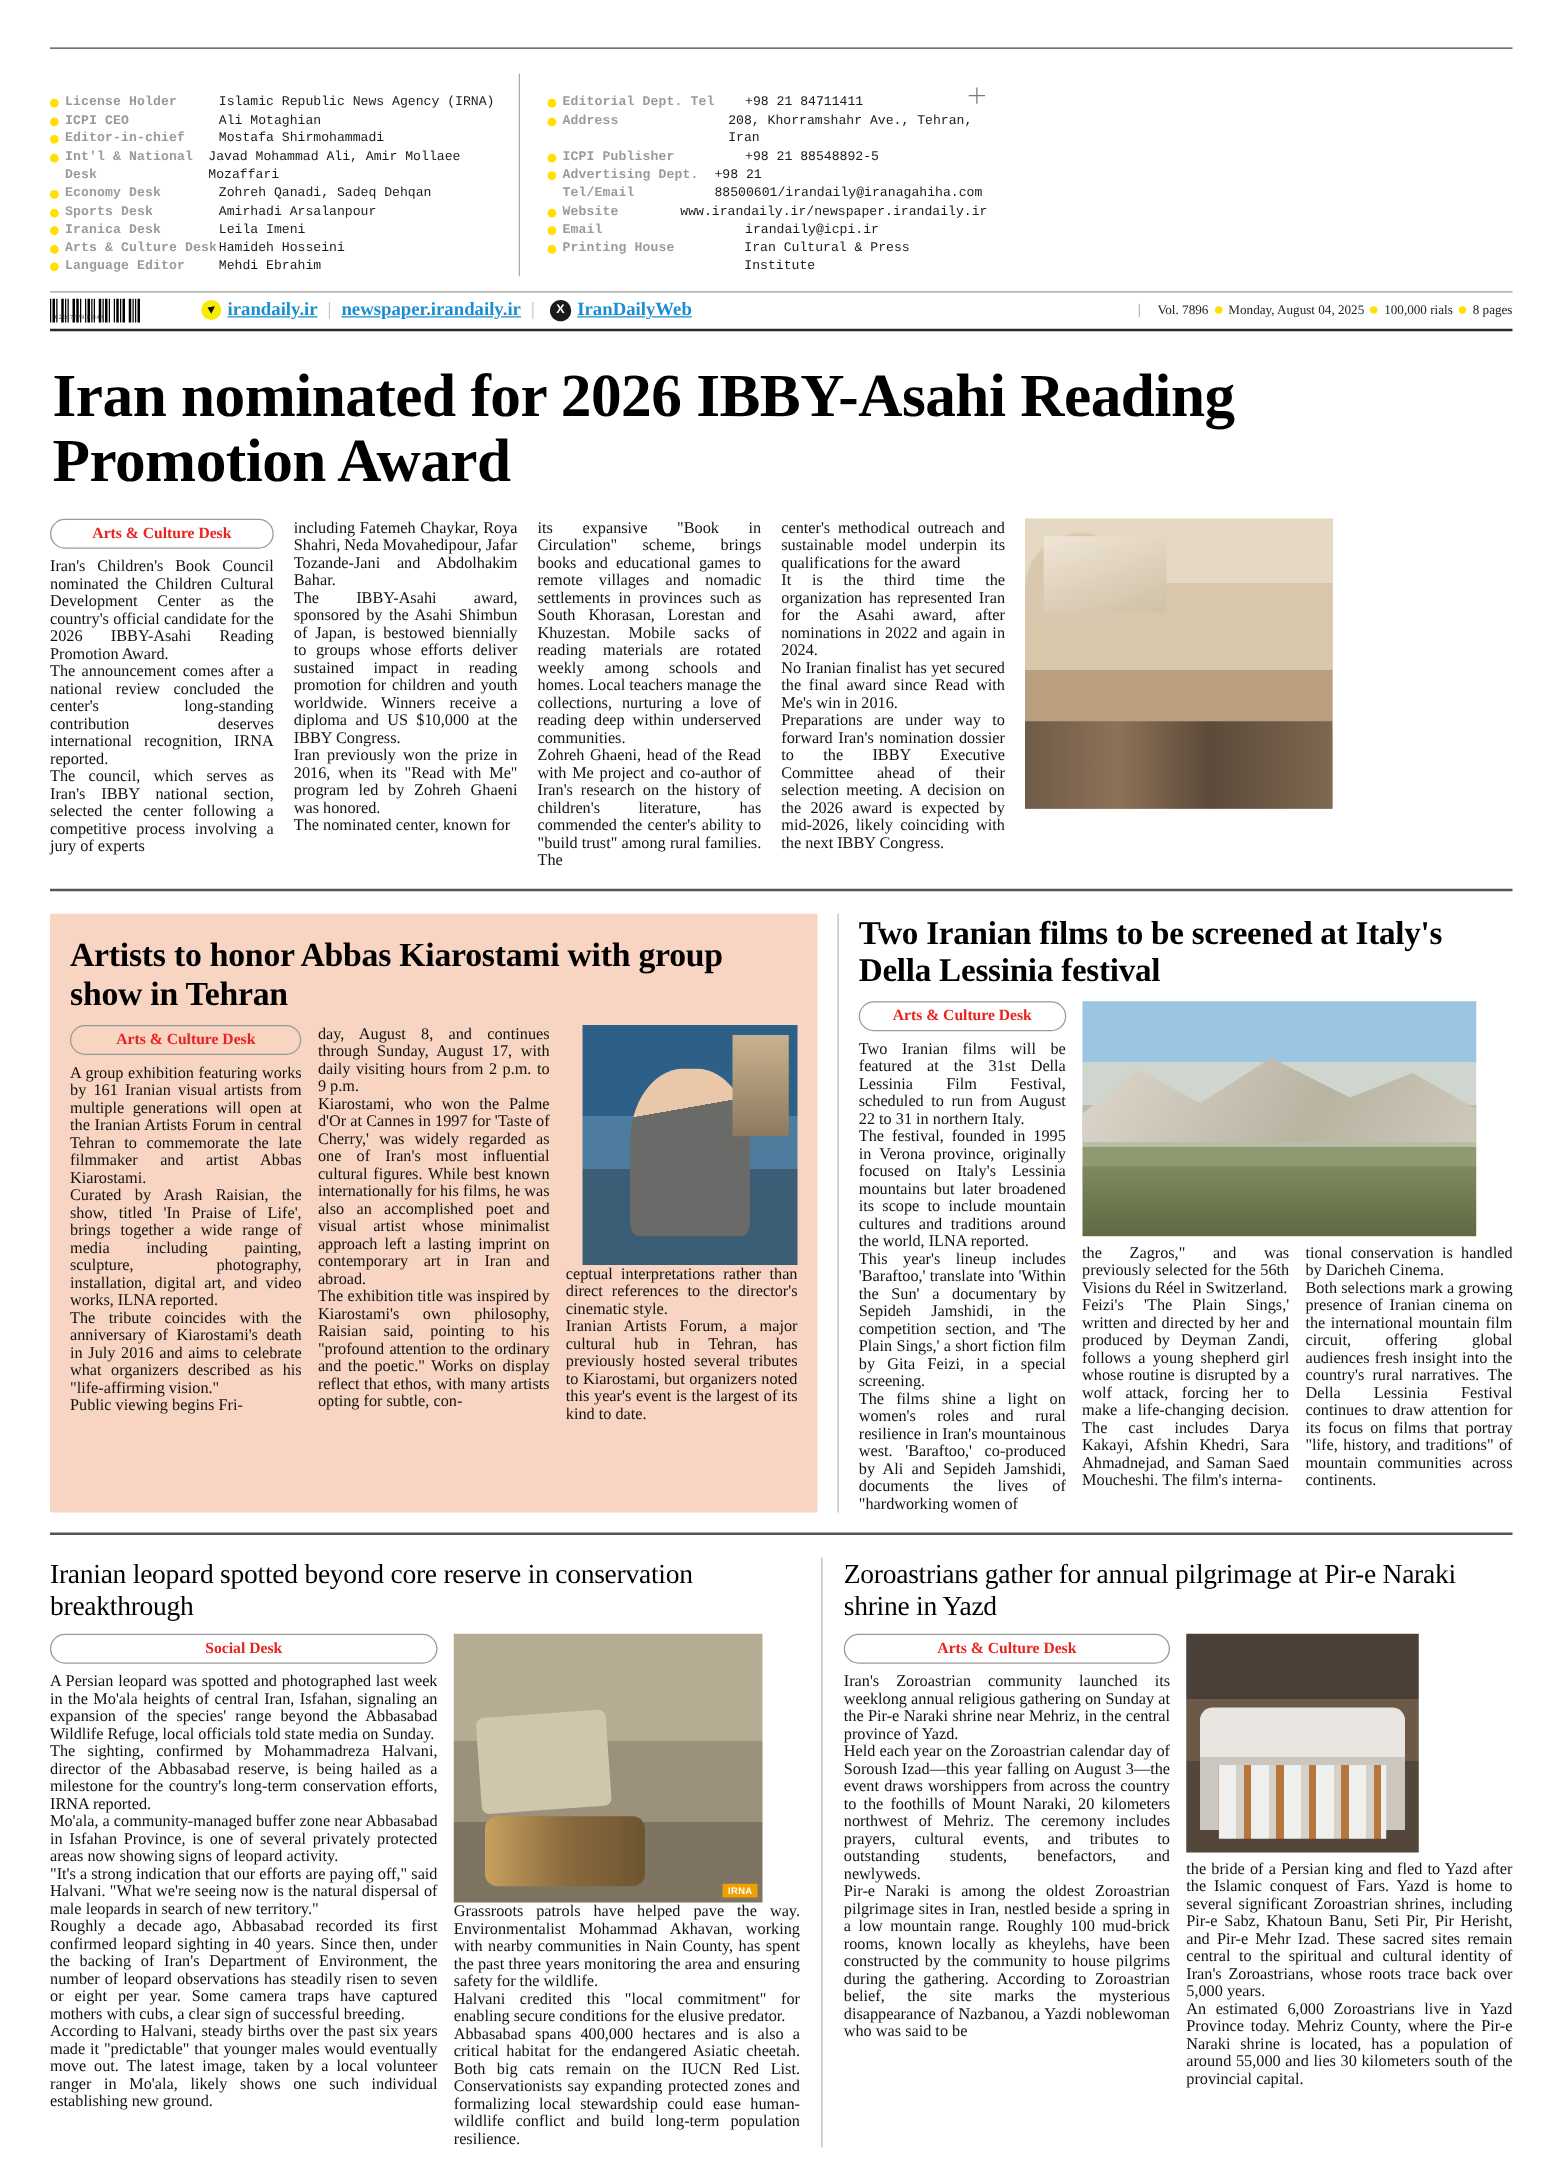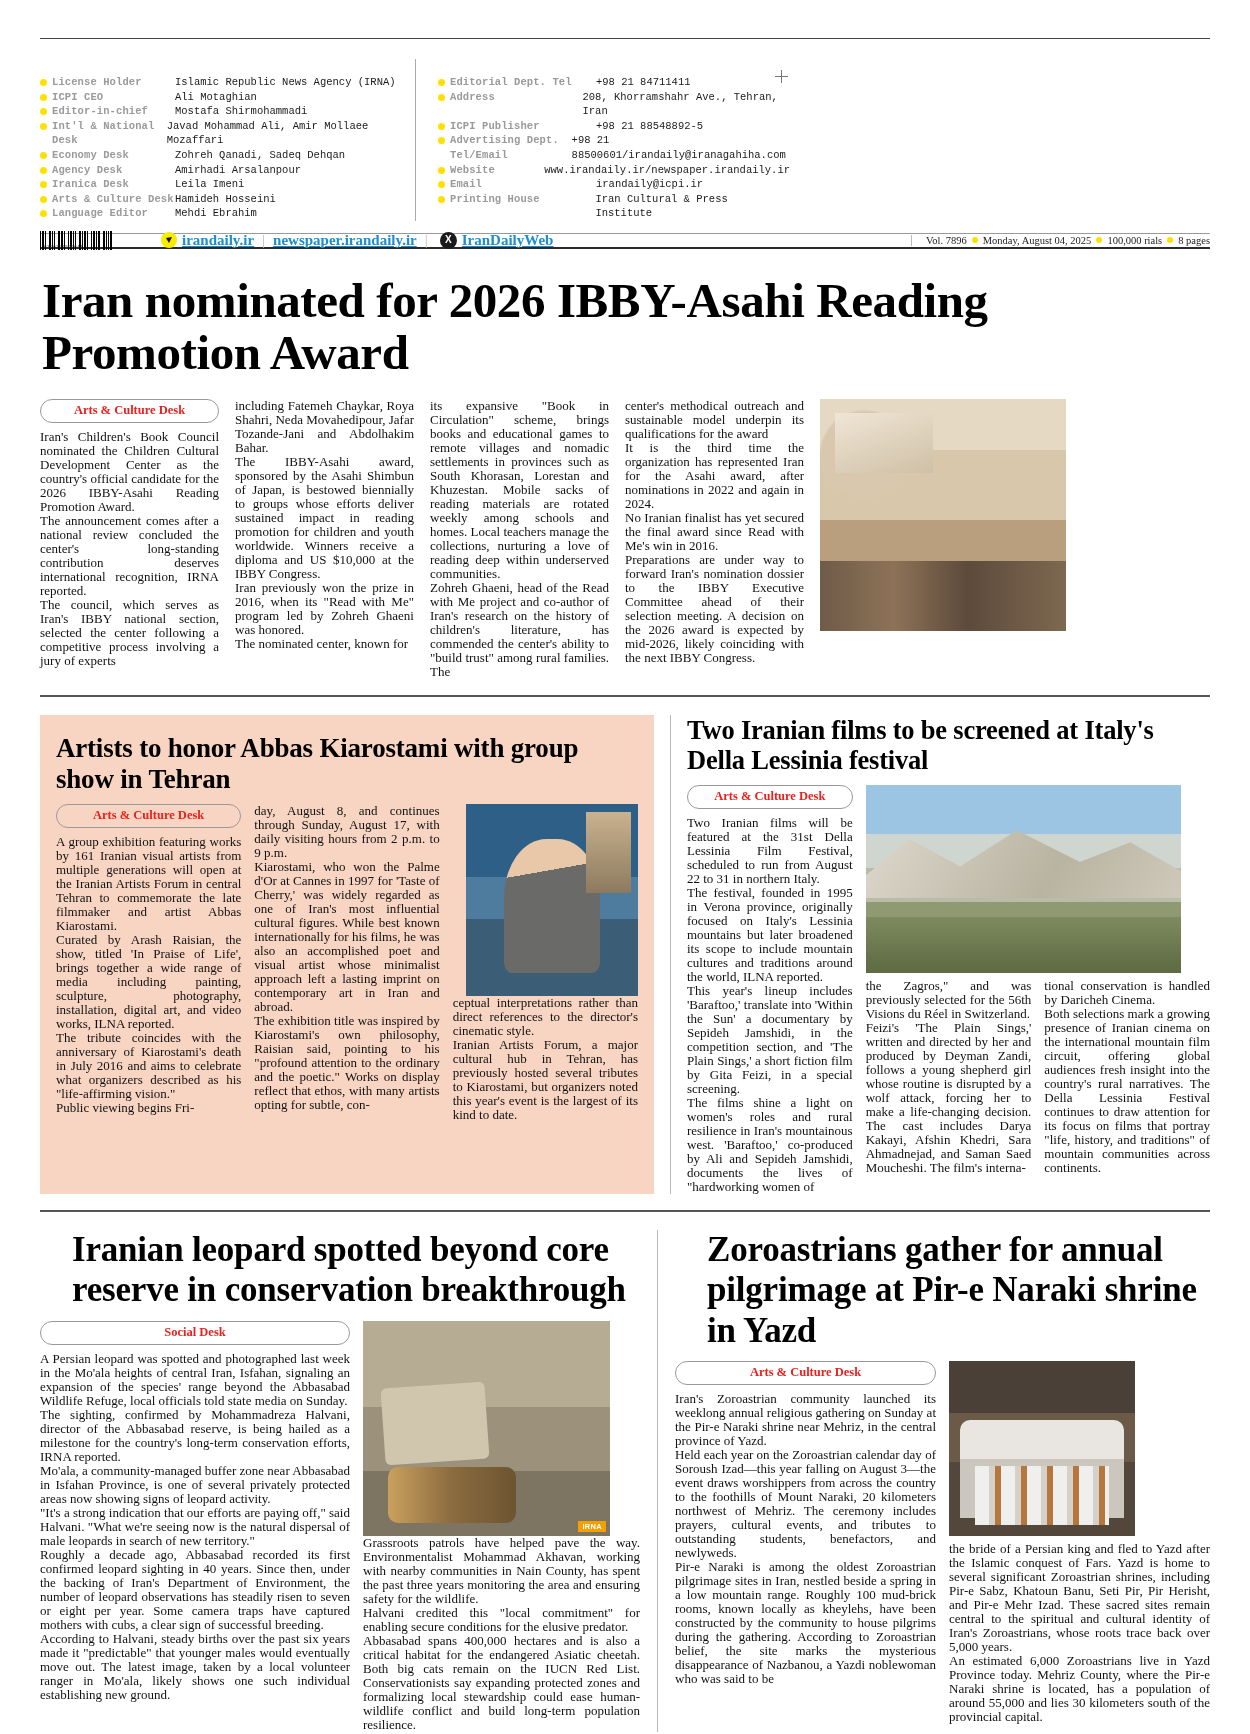--- a/index.html
+++ b/index.html
@@ -28,21 +28,21 @@
   .imp-value { color:#1a1a1a; font-size:10.5px; }
   .imprint-col.mid .imp-label { width:158px; }
 
   .logo-wrap { flex:1; display:flex; align-items:flex-start; justify-content:flex-start; border-left:1px solid #aaa; padding-left:10px; position:relative; }
   .logo-dot { width:104px; height:104px; border-radius:50%; background:#f8ec00; margin-top:8px; margin-left:4px; }
   .logo-text { margin-left:-6px; margin-top:4px; line-height:0.82; }
   .logo-text .l1, .logo-text .l2 { font-family:"Liberation Serif", serif; font-weight:bold; font-size:57px; letter-spacing:-1.4px; color:#111; display:block; }
   .logo-text .l2 { margin-top:2px; }
 
   
-  .navbar { display:flex; align-items:center; border-top:1px solid #9a9a9a; border-bottom:2px solid #2a2a2a; margin-top:12px; height:16px; }
+  .navbar { display:flex; align-items:center; border-top:1px solid #9a9a9a; border-bottom:2px solid #2a2a2a; margin-top:12px; height:32px; }
   .nav-left { display:flex; align-items:center; flex:1; gap:0; }
   .barcode { display:flex; align-items:flex-end; height:19px; margin-right:9px; }
   .barcode i { display:block; width:1px; height:19px; background:#000; margin-right:1px; }
   .barcode i.w { width:2px; }
   .barcode i.g { background:transparent; }
   .barcode-num { font-size:5px; color:#333; letter-spacing:.5px; position:relative; top:6px; left:-78px; white-space:nowrap; }
   .nav-icon-circle { width:16px; height:16px; border-radius:50%; background:#f8ec00; display:inline-flex; align-items:center; justify-content:center; margin-right:5px; }
   .nav-icon-circle svg { display:block; }
   .nav-link { color:#1a8ed1; font-weight:bold; font-size:15px; }
   .nav-sep { color:#bbb; margin:0 8px; font-size:15px; }
@@ -75,21 +75,21 @@
   .feat-cols { display:flex; gap:13px; margin-top:10px; }
   .art-col { width:0; flex:1; }
   .kiaro-photo { width:172px; height:192px; float:right; }
   .films-photo { width:315px; height:188px; }
 
   
   .bottom-row { display:flex; margin-top:18px; }
   .bot-left { width:600px; }
   .bot-divider { width:1px; background:#b9b9b9; margin:0 17px; }
   .bot-right { flex:1; }
-  .bot-head { font-size:35px; line-height:1.15; font-weight:bold; letter-spacing:-.2px;margin-left:32px; }
+  .bot-head { font-size:22px; line-height:1.15; font-weight:normal; letter-spacing:-.2px; }
   .leopard-photo { width:247px; height:215px; position:relative; }
   .cap { font-size:11.3px; line-height:13.6px; text-align:justify; margin-top:5px; color:#111;}
   .irna-tag { position:absolute; right:4px; bottom:4px; background:#f2a000; color:#fff; font-size:7.5px; font-weight:bold; padding:1px 4px; letter-spacing:.3px; font-family:"Liberation Sans", sans-serif;}
   .zoro-photo { width:186px; height:175px; }
 
   
   .ph-classroom { background:
       radial-gradient(circle at 18% 24%, #d9c8ae 0 16%, transparent 17%),
       linear-gradient(#e5d9c4 0 22%, #d8c7ab 22% 52%, #b99f7e 52% 74%, #9d8364 74% 100%),
       #c9b79b; }
@@ -149,21 +149,21 @@
       <div class="imprint-row">
         <div class="imp-label">
             <span class="dot"></span>
             <span>Economy Desk</span>
           </div>
         <div class="imp-value">Zohreh Qanadi, Sadeq Dehqan</div>
       </div>
       <div class="imprint-row">
         <div class="imp-label">
             <span class="dot"></span>
-            <span>Agency Desk</span>
+            <span>Sports Desk</span>
           </div>
         <div class="imp-value">Amirhadi Arsalanpour</div>
       </div>
       <div class="imprint-row">
         <div class="imp-label">
             <span class="dot"></span>
             <span>Iranica Desk</span>
           </div>
         <div class="imp-value">Leila Imeni</div>
       </div>

